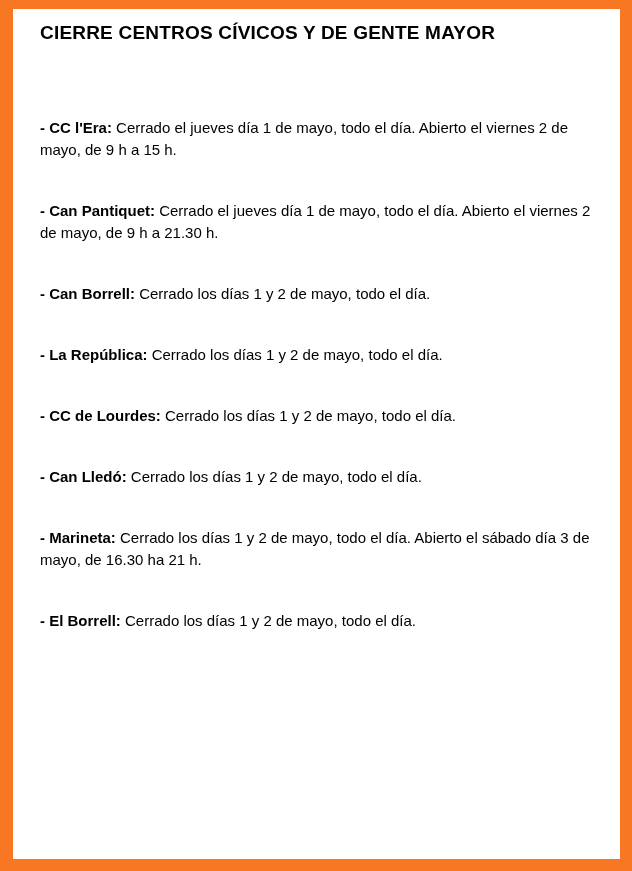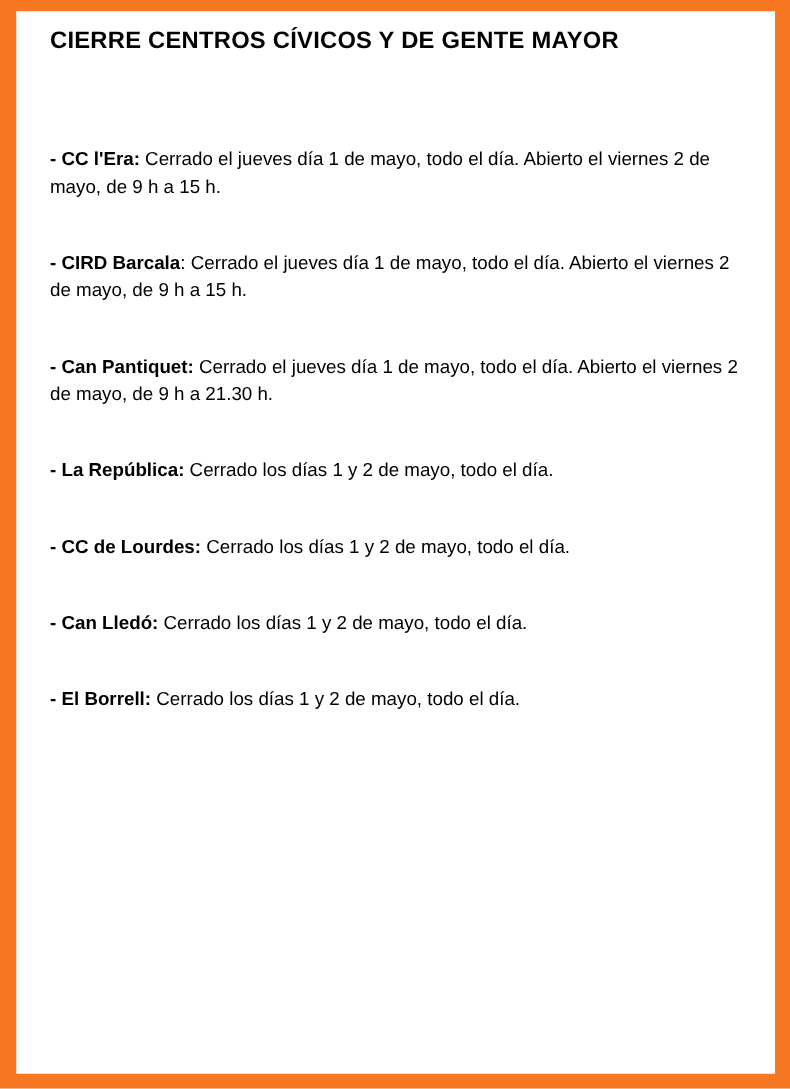--- a/index.html
+++ b/index.html
@@ -41,29 +41,30 @@
 </style>
 </head>
 <body>
 
 <div class="page">
   <h1 class="page-title">CIERRE CENTROS CÍVICOS Y DE GENTE MAYOR</h1>
 
   <div class="closure-list">
     <p class="closure-item"><strong class="center-name">- CC l'Era:</strong><span> Cerrado el jueves día 1 de mayo, todo el día. Abierto el viernes 2 de mayo, de 9 h a 15 h.</span></p>
 
-    <p class="closure-item"><strong class="center-name">- CIRD Barcala</strong><span>: Cerrado el jueves día 1 de mayo, todo el día. Abierto el viernes 2 de mayo, de 9 h a 15 h.</span></p>
 
     <p class="closure-item"><strong class="center-name">- Can Pantiquet:</strong><span> Cerrado el jueves día 1 de mayo, todo el día. Abierto el viernes 2 de mayo, de 9 h a 21.30 h.</span></p>
 
+    <p class="closure-item"><strong class="center-name">- Can Borrell:</strong><span> Cerrado los días 1 y 2 de mayo, todo el día.</span></p>
 
     <p class="closure-item"><strong class="center-name">- La República:</strong><span> Cerrado los días 1 y 2 de mayo, todo el día.</span></p>
 
     <p class="closure-item"><strong class="center-name">- CC de Lourdes:</strong><span> Cerrado los días 1 y 2 de mayo, todo el día.</span></p>
 
     <p class="closure-item"><strong class="center-name">- Can Lledó:</strong><span> Cerrado los días 1 y 2 de mayo, todo el día.</span></p>
 
+    <p class="closure-item"><strong class="center-name">- Marineta:</strong><span> Cerrado los días 1 y 2 de mayo, todo el día. Abierto el sábado día 3 de mayo, de 16.30 ha 21 h.</span></p>
 
 
 
     <p class="closure-item"><strong class="center-name">- El Borrell:</strong><span> Cerrado los días 1 y 2 de mayo, todo el día.</span></p>
   </div>
 </div>
 
 </body></html>

